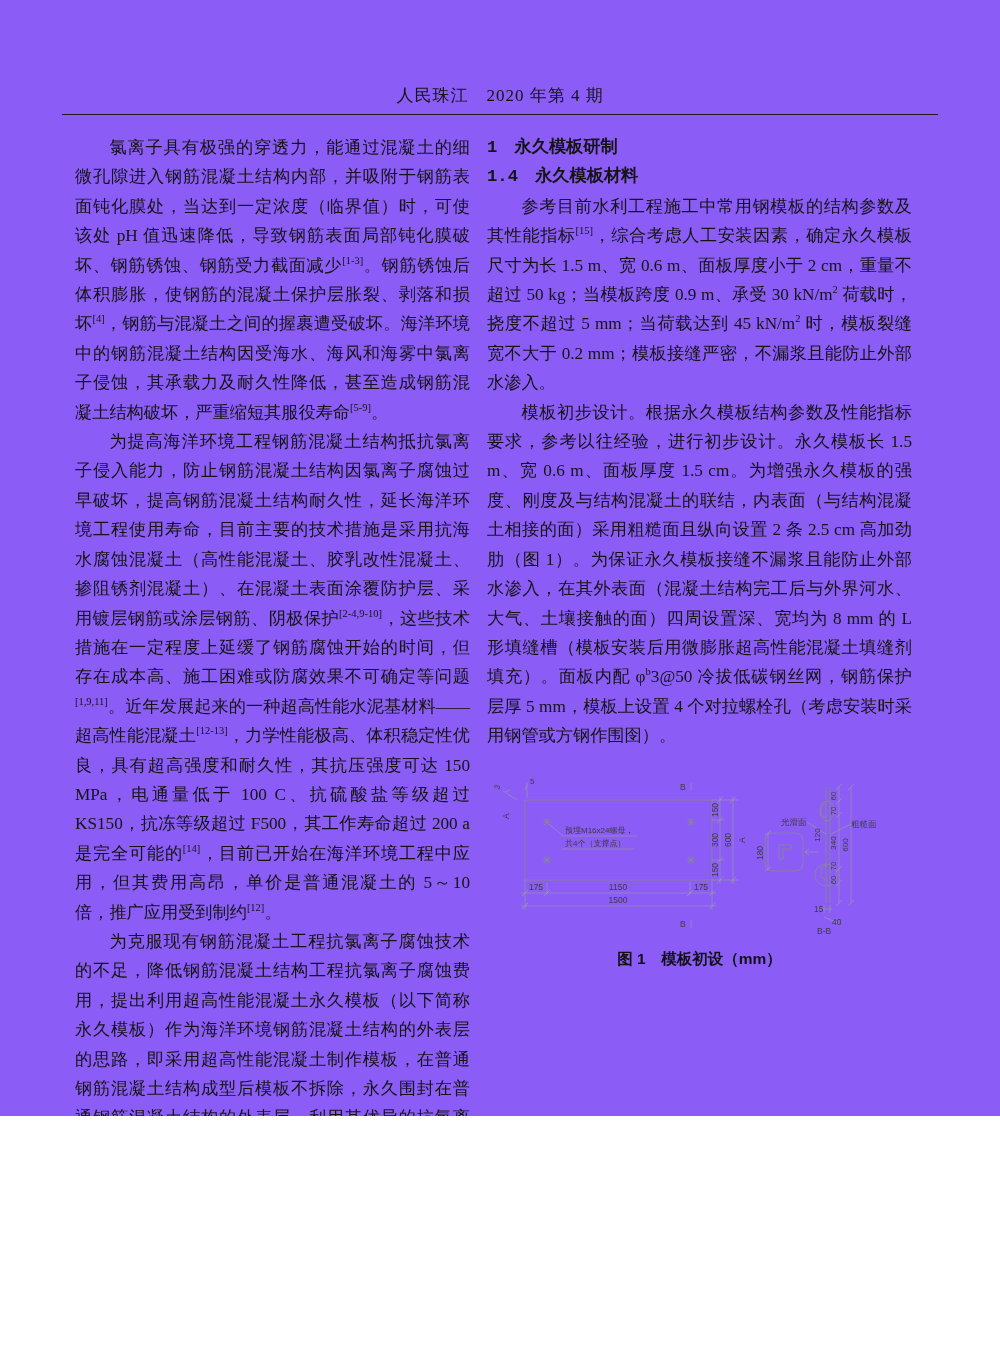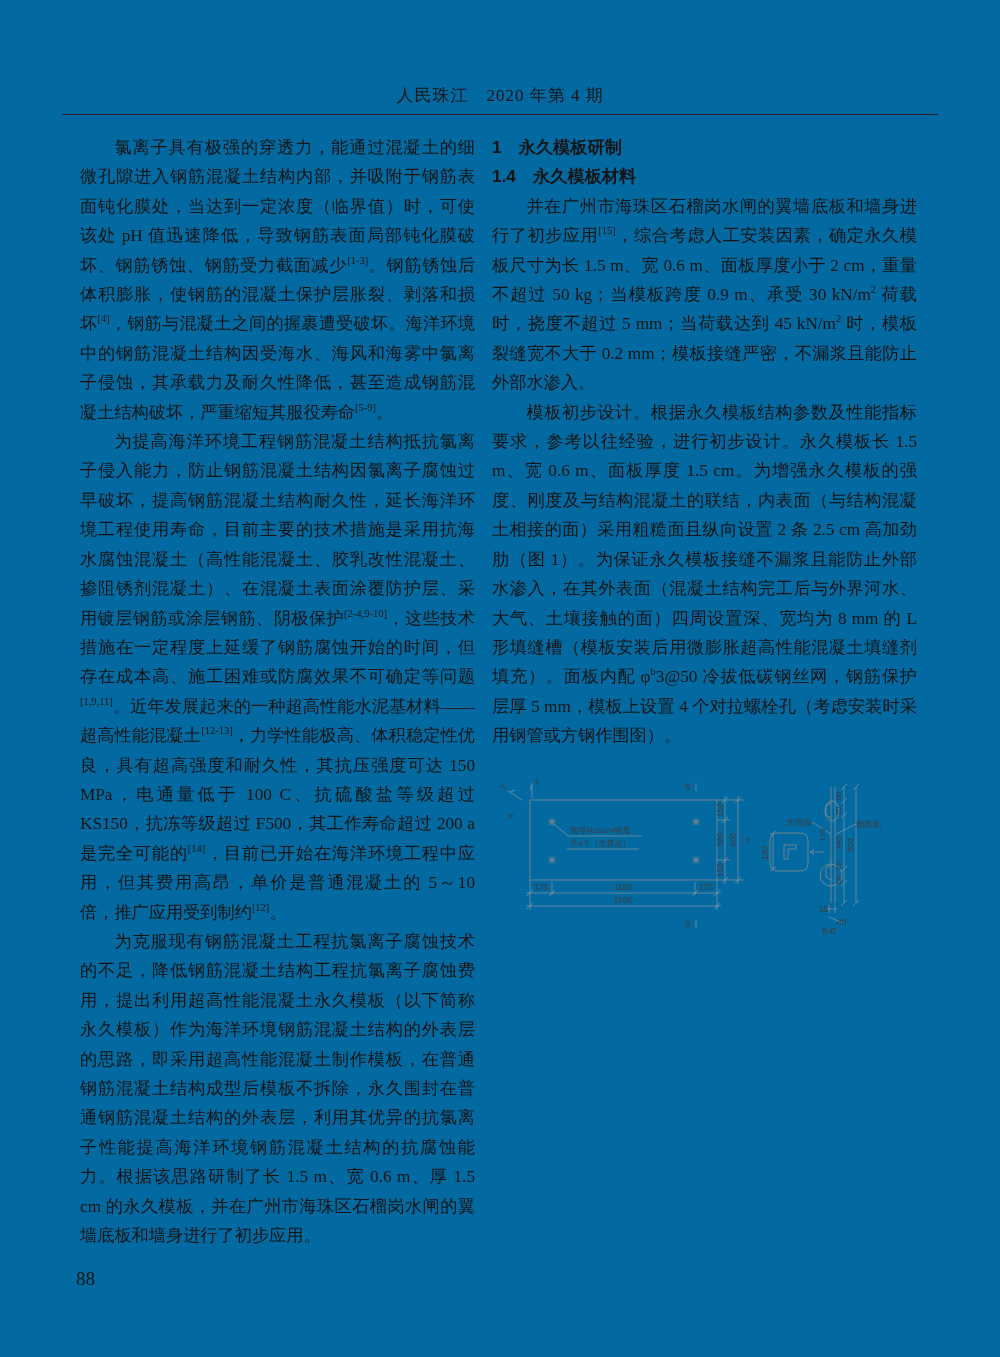--- a/index.html
+++ b/index.html
@@ -1,25 +1,25 @@
 <!DOCTYPE html>
 <html><head>
 <meta charset="utf-8">
 <style>
   html,body{margin:0;padding:0;background:#ffffff;}
-  .page{position:relative;width:1000px;height:1357px;background:#0369a1;
+  .page{position:relative;width:1000px;height:1116px;background:#8b5cf6;
         font-family:"Liberation Serif","DejaVu Serif",serif;color:#141414;overflow:hidden;}
   .jheader{padding-top:84px;text-align:center;font-size:17px;letter-spacing:1px;}
   .jrule{border:0;border-top:1.6px solid #1c1c1c;margin:7px 62px 0 62px;}
-  .columns{display:flex;gap:17px;padding:18px 78px 0 75px;justify-content:center;}
+  .columns{display:flex;gap:17px;padding:18px 78px 0 75px;}
   .col-left{width:395px;}
   .col-right{width:425px;}
   p.para{margin:0;text-indent:2em;text-align:justify;font-size:17.2px;line-height:29.4px;}
   .hsec{margin:0;font-size:17.2px;line-height:29.4px;font-weight:bold;
-        font-family:Liberation Sans, sans-serif;}
+        font-family:Liberation Mono, monospace;}
   sup{font-size:10.5px;line-height:0;vertical-align:super;letter-spacing:0;}
   figure{margin:24px 0 0 0;text-align:center;}
   figcaption{margin-top:10px;font-size:15.5px;font-weight:bold;
              font-family:"Liberation Sans","DejaVu Sans",sans-serif;color:#111;}
   .pageno{position:absolute;left:76px;top:1268px;font-size:19px;}
   svg text{font-family:"Liberation Sans","DejaVu Sans",sans-serif;fill:#3d3d3d;}
   .figline{stroke:#8b8b8b;stroke-width:0.8;fill:none;}
   .figthin{stroke:#a0a0a0;stroke-width:0.6;fill:none;}
 </style>
 </head>
@@ -34,21 +34,21 @@
 
     <div class="col-left">
       <p class="para"><span>氯离子具有极强的穿透力，能通过混凝土的细微孔隙进入钢筋混凝土结构内部，并吸附于钢筋表面钝化膜处，当达到一定浓度（临界值）时，可使该处 pH 值迅速降低，导致钢筋表面局部钝化膜破坏、钢筋锈蚀、钢筋受力截面减少</span><sup>[1-3]</sup><span>。钢筋锈蚀后体积膨胀，使钢筋的混凝土保护层胀裂、剥落和损坏</span><sup>[4]</sup><span>，钢筋与混凝土之间的握裹遭受破坏。海洋环境中的钢筋混凝土结构因受海水、海风和海雾中氯离子侵蚀，其承载力及耐久性降低，甚至造成钢筋混凝土结构破坏，严重缩短其服役寿命</span><sup>[5-9]</sup><span>。</span></p>
       <p class="para"><span>为提高海洋环境工程钢筋混凝土结构抵抗氯离子侵入能力，防止钢筋混凝土结构因氯离子腐蚀过早破坏，提高钢筋混凝土结构耐久性，延长海洋环境工程使用寿命，目前主要的技术措施是采用抗海水腐蚀混凝土（高性能混凝土、胶乳改性混凝土、掺阻锈剂混凝土）、在混凝土表面涂覆防护层、采用镀层钢筋或涂层钢筋、阴极保护</span><sup>[2-4,9-10]</sup><span>，这些技术措施在一定程度上延缓了钢筋腐蚀开始的时间，但存在成本高、施工困难或防腐效果不可确定等问题</span><sup>[1,9,11]</sup><span>。近年发展起来的一种超高性能水泥基材料——超高性能混凝土</span><sup>[12-13]</sup><span>，力学性能极高、体积稳定性优良，具有超高强度和耐久性，其抗压强度可达 150 MPa，电通量低于 100 C、抗硫酸盐等级超过 KS150，抗冻等级超过 F500，其工作寿命超过 200 a 是完全可能的</span><sup>[14]</sup><span>，目前已开始在海洋环境工程中应用，但其费用高昂，单价是普通混凝土的 5～10 倍，推广应用受到制约</span><sup>[12]</sup><span>。</span></p>
       <p class="para"><span>为克服现有钢筋混凝土工程抗氯离子腐蚀技术的不足，降低钢筋混凝土结构工程抗氯离子腐蚀费用，提出利用超高性能混凝土永久模板（以下简称永久模板）作为海洋环境钢筋混凝土结构的外表层的思路，即采用超高性能混凝土制作模板，在普通钢筋混凝土结构成型后模板不拆除，永久围封在普通钢筋混凝土结构的外表层，利用其优异的抗氯离子性能提高海洋环境钢筋混凝土结构的抗腐蚀能力。根据该思路研制了长 1.5 m、宽 0.6 m、厚 1.5 cm 的永久模板，并在广州市海珠区石榴岗水闸的翼墙底板和墙身进行了初步应用。</span></p>
     </div>
 
     <div class="col-right">
       <h3 class="hsec">1　永久模板研制</h3>
       <h3 class="hsec">1.4　永久模板材料</h3>
-      <p class="para"><span>并在广州市海珠区石榴岗水闸的翼墙底板和墙身进行了初步应用</span><sup>[15]</sup><span>，综合考虑人工安装因素，确定永久模板尺寸为长 1.5 m、宽 0.6 m、面板厚度小于 2 cm，重量不超过 50 kg；当模板跨度 0.9 m、承受 30 kN/m</span><sup>2</sup><span> 荷载时，挠度不超过 5 mm；当荷载达到 45 kN/m</span><sup>2</sup><span> 时，模板裂缝宽不大于 0.2 mm；模板接缝严密，不漏浆且能防止外部水渗入。</span></p>
+      <p class="para"><span>参考目前水利工程施工中常用钢模板的结构参数及其性能指标</span><sup>[15]</sup><span>，综合考虑人工安装因素，确定永久模板尺寸为长 1.5 m、宽 0.6 m、面板厚度小于 2 cm，重量不超过 50 kg；当模板跨度 0.9 m、承受 30 kN/m</span><sup>2</sup><span> 荷载时，挠度不超过 5 mm；当荷载达到 45 kN/m</span><sup>2</sup><span> 时，模板裂缝宽不大于 0.2 mm；模板接缝严密，不漏浆且能防止外部水渗入。</span></p>
       <p class="para"><span>模板初步设计。根据永久模板结构参数及性能指标要求，参考以往经验，进行初步设计。永久模板长 1.5 m、宽 0.6 m、面板厚度 1.5 cm。为增强永久模板的强度、刚度及与结构混凝土的联结，内表面（与结构混凝土相接的面）采用粗糙面且纵向设置 2 条 2.5 cm 高加劲肋（图 1）。为保证永久模板接缝不漏浆且能防止外部水渗入，在其外表面（混凝土结构完工后与外界河水、大气、土壤接触的面）四周设置深、宽均为 8 mm 的 L 形填缝槽（模板安装后用微膨胀超高性能混凝土填缝剂填充）。面板内配 φ</span><sup>b</sup><span>3@50 冷拔低碳钢丝网，钢筋保护层厚 5 mm，模板上设置 4 个对拉螺栓孔（考虑安装时采用钢管或方钢作围囹）。</span></p>
 
       <figure>
         <svg width="425" height="160" viewBox="0 0 425 160">
 
           <rect class="figline" x="38" y="25" width="187" height="80"></rect>
 
           <g class="figline">
             <path d="M56 47h8M60 43v8M57 44l6 6M63 44l-6 6"></path>
             <path d="M200 47h8M204 43v8M201 44l6 6M207 44l-6 6"></path>
@@ -135,18 +135,19 @@
           <text x="349" y="91" font-size="7.5" text-anchor="middle" transform="rotate(-90 349 91)">70</text>
           <text x="349" y="105" font-size="7.5" text-anchor="middle" transform="rotate(-90 349 105)">60</text>
 
           <g class="figthin">
               <path d="M337 130v8M343 130v8M335 134h10M337 142l14 6"></path>
             </g>
           <text x="327" y="137" font-size="8.5">15</text>
           <text x="345" y="150" font-size="8.5">40</text>
           <text x="330" y="159" font-size="8.5" text-decoration="underline">B-B</text>
         </svg>
+        <figcaption>图 1　模板初设（mm）</figcaption>
       </figure>
     </div>
   </div>
 
   <div class="pageno">88</div>
 </div>
 
 </body></html>

